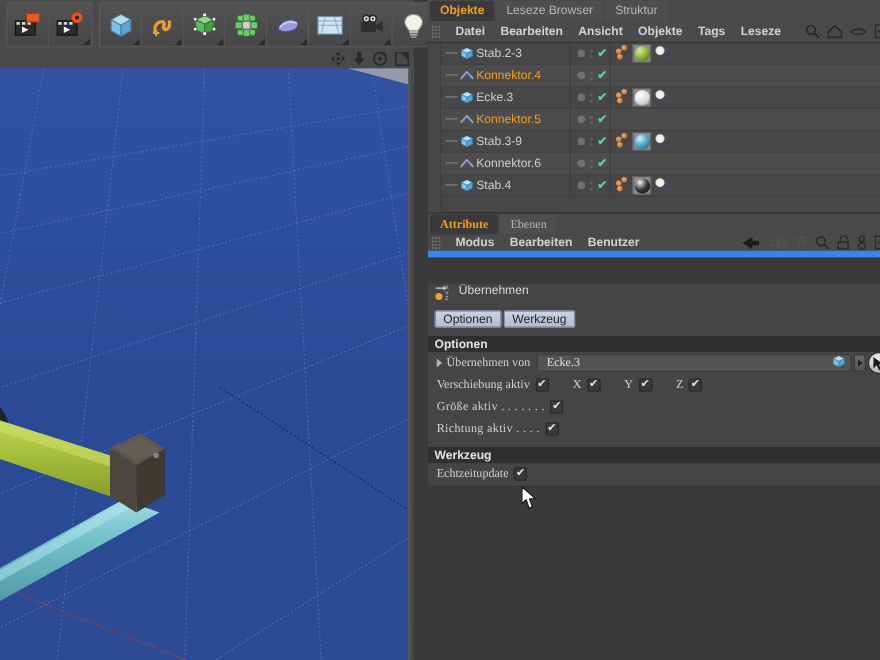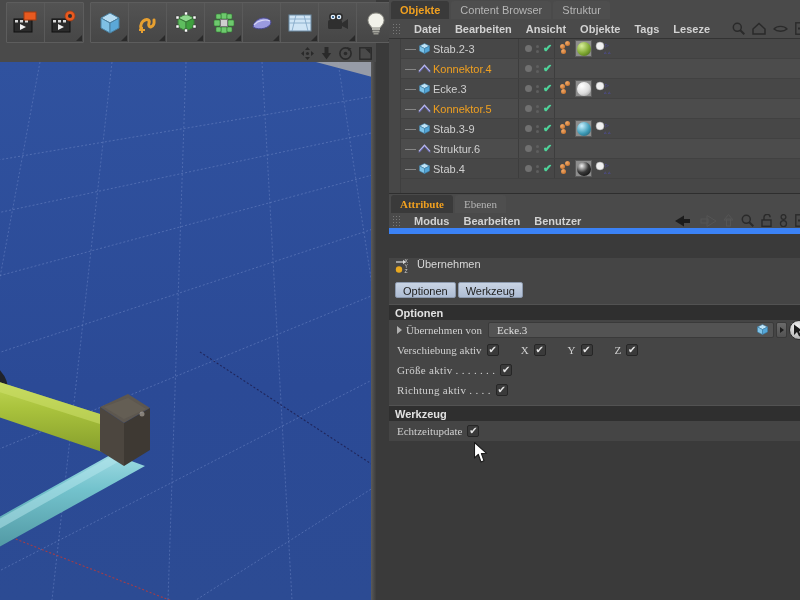--- a/index.html
+++ b/index.html
@@ -500,21 +500,21 @@
       </svg>
     </div>
     <div class="vp-corner"></div>
     <div class="vp-rightedge"></div>
   </div>
 
   <div class="rightpanel">
 
     <div class="tabstrip">
       <div class="tab active">Objekte</div>
-      <div class="tab">Content Browser</div>
+      <div class="tab">Leseze Browser</div>
       <div class="tab">Struktur</div>
     </div>
 
     <div class="menurow">
       <div class="menu-grip"></div>
       <div class="menuitem">Datei</div>
       <div class="menuitem">Bearbeiten</div>
       <div class="menuitem">Ansicht</div>
       <div class="menuitem">Objekte</div>
       <div class="menuitem">Tags</div>
@@ -721,21 +721,21 @@
 
         <div class="om-row alt">
           <div class="om-name-cell">
             <span class="om-tree">—</span>
             <span class="om-icon">
               <svg width="13" height="13" viewBox="0 0 13 13">
                 <polyline points="1,9.5 6.5,3.5 12,9.5" fill="none" stroke="#b7b7e8" stroke-width="1.6"></polyline>
                 <polyline points="1,10.5 6.5,4.5 12,10.5" fill="none" stroke="#6a6ac0" stroke-width="1"></polyline>
               </svg>
             </span>
-            <span class="om-label">Struktur.6</span>
+            <span class="om-label">Konnektor.6</span>
           </div>
           <div class="om-dotcell">
             <span class="om-dot"></span>
             <span class="om-dotstack">
               <i class="om-dotsm"></i>
                 <i class="om-dotsm"></i>
             </span>
             <span class="om-check">✔</span>
           </div>
           <div class="om-tags"></div>

